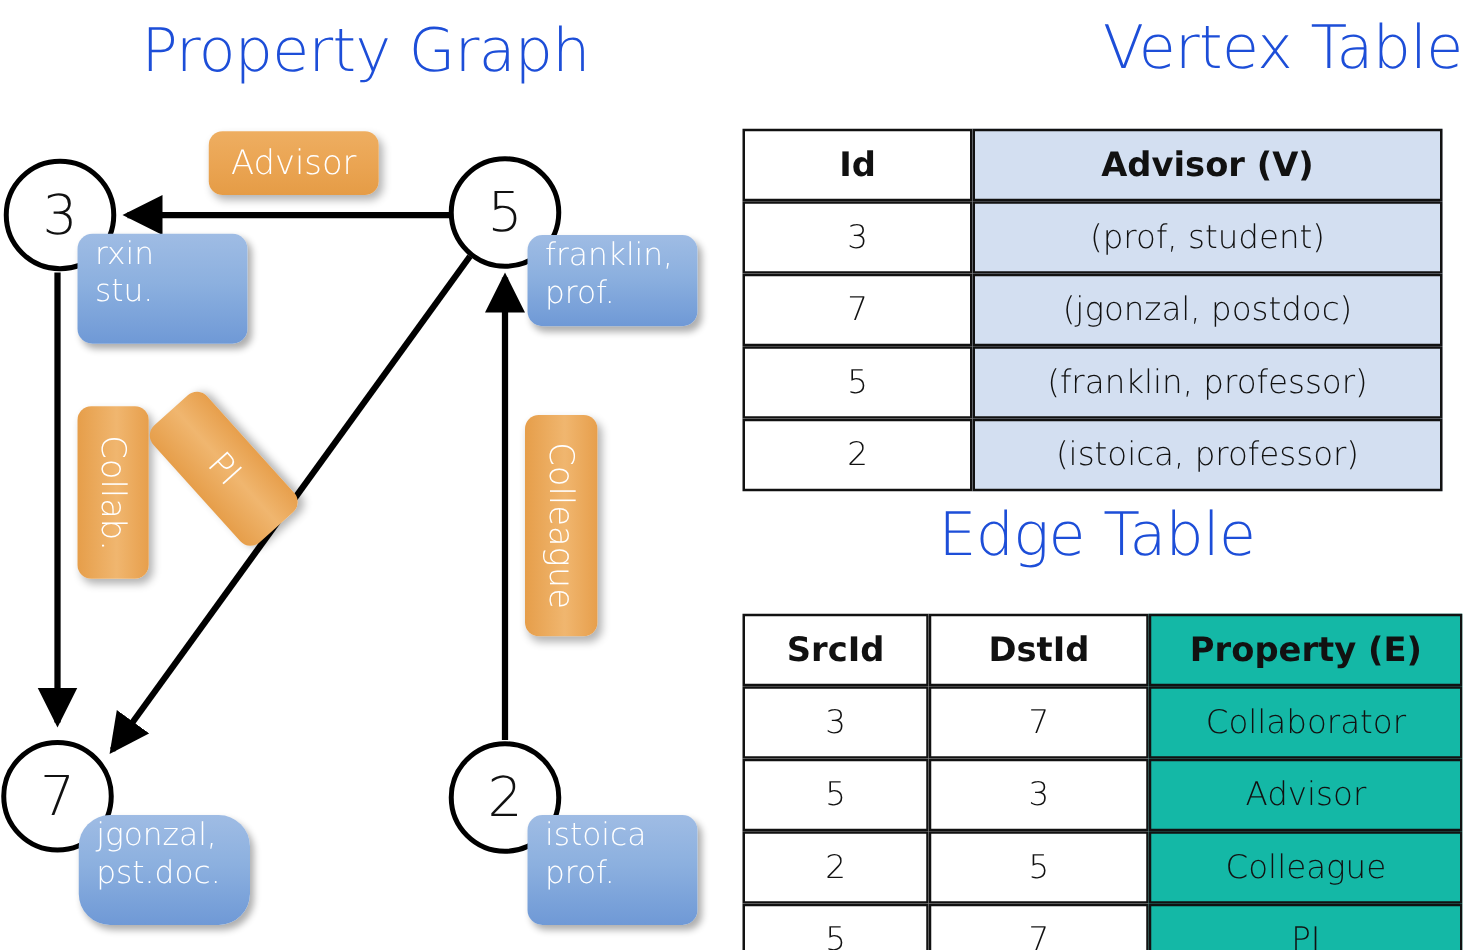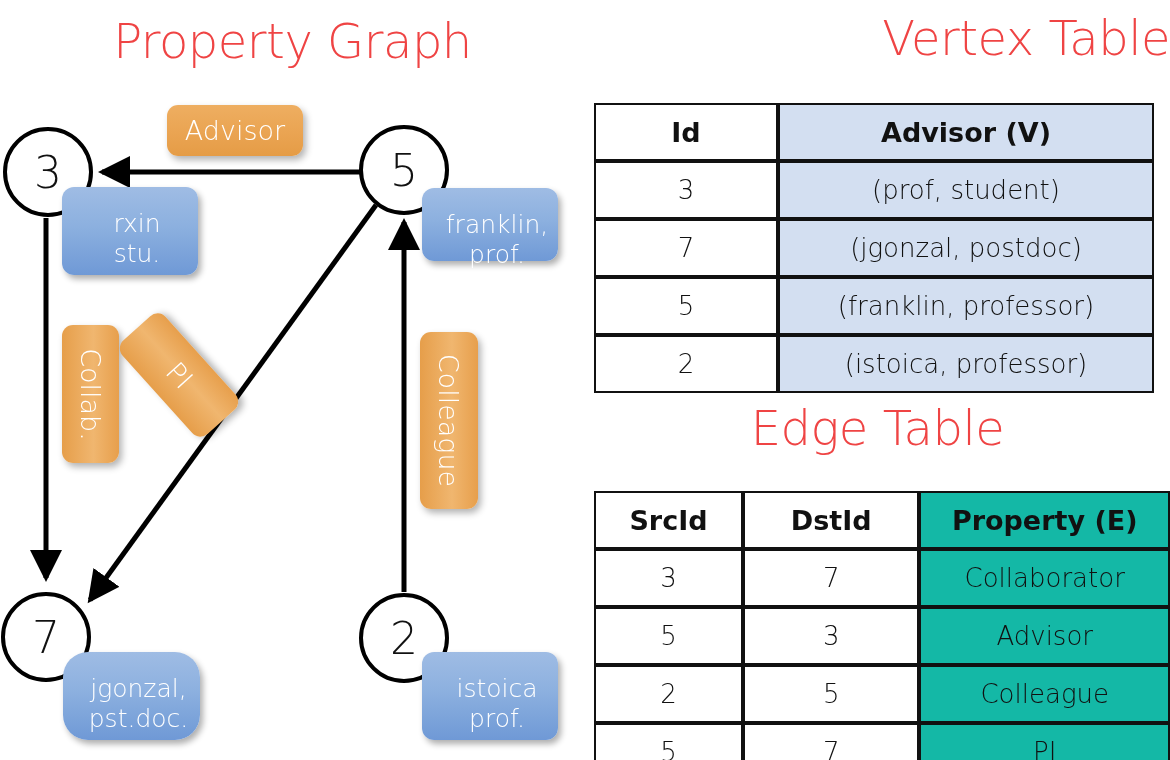--- a/index.html
+++ b/index.html
@@ -10,21 +10,21 @@
     overflow:hidden;
     position:relative;
   }
   .stage{position:absolute;left:0;top:0;width:1170px;height:760px;}
 
   
   .title{
     position:absolute;
     font-family:"DejaVu Sans", sans-serif;
     font-weight:300;
-    color:#ef4444;
+    color:#1d4ed8;
     white-space:nowrap;
     letter-spacing:-0.5px;
   }
   #pg-title{left:0;top:13px;width:585px;text-align:center;font-size:48px;}
   #vt-title{left:585px;top:10px;width:585px;text-align:right;font-size:48px;}
   #et-title{left:585px;top:400px;width:585px;text-align:center;font-size:48px;}
 
   
   #graph-svg{position:absolute;left:0;top:0;width:585px;height:760px;}
 
@@ -48,24 +48,23 @@
   .vbox{
     position:absolute;
     border-radius:12px;
     background:linear-gradient(to bottom,#9fbce4 0%,#8cb0df 45%,#6f99d6 100%);
     box-shadow:3px 4px 6px rgba(0,0,0,0.32);
     color:#ffffff;
     font-family:"DejaVu Sans", sans-serif;
     font-weight:300;
     font-size:25px;
     line-height:30px;
-    padding:22px 0 0 14px;
+    padding:1px 0 0 14px;
     box-sizing:border-box;
     z-index:6;
-    text-align:center;
   }
 
   
   .ebox{
     position:absolute;
     border-radius:11px;
     background:linear-gradient(to right,#e7a24e 0%,#eeb166 50%,#e9a css 100%);
     background:linear-gradient(to right,#e49e4a 0%,#efb268 55%,#e9a css);
     background:linear-gradient(120deg,#e49c47 0%,#f0b672 55%,#e9a busy 100%);
     background:linear-gradient(to right,#e39b46 0%,#f0b570 55%,#e8a256 100%);

